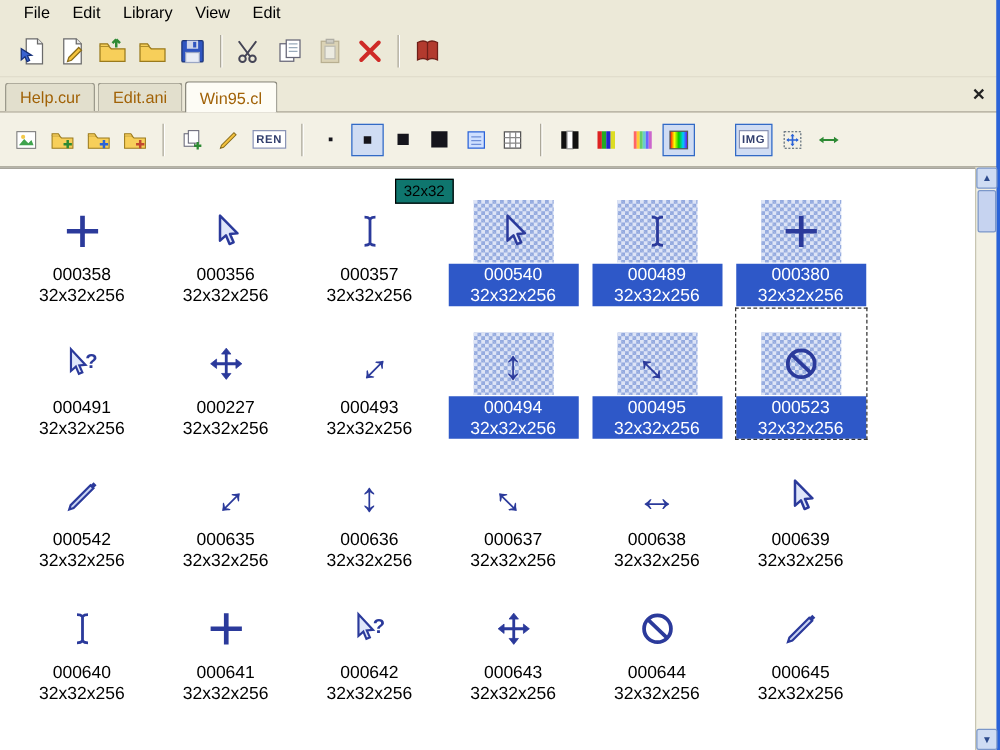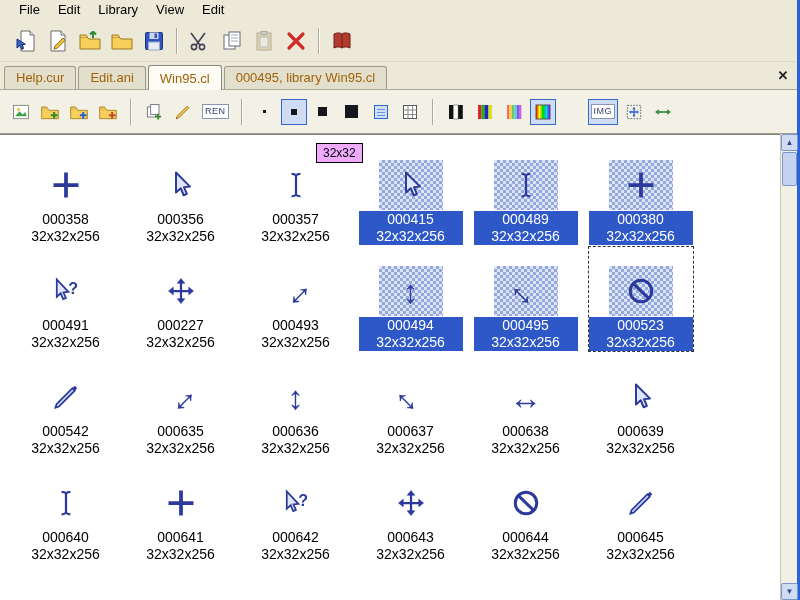--- a/index.html
+++ b/index.html
@@ -30,21 +30,21 @@
     font-size:13px;font-weight:bold;color:#222;background:transparent;border:none;cursor:default}
 
   
   .toolbar2{height:44px;display:flex;align-items:center;gap:3px;padding-left:8px;background:#f3f1e5;
     border-bottom:1px solid #9e9c8e}
   .toolbar2 .tbtn{min-width:26px;height:26px;display:flex;align-items:center;justify-content:center;
     background:transparent;border:1px solid transparent;padding:0 2px}
   .toolbar2 .tbtn svg{width:20px;height:20px}
   .tbtn.pressed{border:1px solid #316ac5;background:#cfdcf3}
   .icw{display:flex;align-items:center;justify-content:center}
-  .txtic{font-size:9px;font-weight:normal;letter-spacing:.5px;color:#33406e;border:1px solid #8a94b5;
+  .txtic{font-size:9px;font-weight:bold;letter-spacing:.5px;color:#33406e;border:1px solid #8a94b5;
     background:#fff;padding:1px 2px;line-height:1.2}
   .blk{display:inline-block;background:#15151c}
 
   
   .content{position:absolute;top:134px;left:0;right:20px;bottom:0;background:#fff;overflow:hidden;
     border-top:1px solid #8a887c}
   .grid{display:grid;grid-template-columns:repeat(6,115px);grid-auto-rows:106px;padding:6px 0 0 8px}
   .cell{width:104px;height:104px;margin:0 auto;display:flex;flex-direction:column;align-items:center;
     justify-content:flex-end;cursor:default}
   .iconbox{width:64px;height:50px;display:flex;align-items:center;justify-content:center;margin-bottom:1px}
@@ -55,21 +55,21 @@
   .labelwrap{width:100%;text-align:center;color:#000}
   .lid,.lsz{font-size:14px;line-height:17px;white-space:nowrap}
   .cell.selected .labelwrap{background:#2e58c8;color:#fff}
   .cell.selected .iconbox{
     background-image:linear-gradient(45deg,#93a9de 25%,transparent 25%,transparent 75%,#93a9de 75%),
       linear-gradient(45deg,#93a9de 25%,#dde4f6 25%,#dde4f6 75%,#93a9de 75%);
     background-size:6px 6px;background-position:0 0,3px 3px}
   .cell.focused{outline:1px dashed #333;outline-offset:0px}
 
   
-  .tooltip{position:absolute;left:316px;top:143px;background:#f0abfc;border:1px solid #000;
+  .tooltip{position:absolute;left:316px;top:143px;background:#0f766e;border:1px solid #000;
     font-size:12px;padding:2px 6px;z-index:20;color:#000}
 
   
   .win-edge{position:absolute;right:0;top:0;bottom:0;width:3px;background:#2a63d8}
   .scrollbar{position:absolute;right:3px;top:134px;bottom:0;width:17px;background:#f2f0e4;
     border-left:1px solid #c8c5b2;display:flex;flex-direction:column}
   .sbtn{height:17px;width:17px;background:#cfdcf3;border:1px solid #7b97c9;border-radius:2px;
     font-size:8px;color:#2c4a8c;display:flex;align-items:center;justify-content:center;padding:0}
   .sthumb{height:34px;width:15px;margin:1px auto 0;background:#c6d3f0;border:1px solid #7b97c9;border-radius:2px}
   .strack{flex:1}
@@ -176,21 +176,20 @@
             <path d="M12 5v14" stroke="#6e1f18"></path>
           </svg>
         </span>
       </button>
     </div>
 
   <div class="tabbar">
     <div class="tab">Help.cur</div>
       <div class="tab">Edit.ani</div>
       <div class="tab active">Win95.cl</div>
-      <div class="tab">000495, library Win95.cl</div>
       <button class="tab-close">
       <span>✕</span>
     </button>
   </div>
 
   <div class="toolbar2">
       <button class="tbtn">
         <span class="icw">
           <svg viewBox="0 0 24 24">
             <rect x="3" y="4" width="18" height="16" fill="#fff" stroke="#777"></rect>
@@ -390,21 +389,21 @@
             <div class="lsz">32x32x256</div>
           </div>
         </div>
         <div class="cell selected">
           <div class="iconbox">
             <svg viewBox="0 0 24 24">
               <path d="M8 2v16l3.8-3.4 2.3 5.6 2.6-1.1-2.3-5.4 4.8-.4z" fill="#dfe6fa" stroke="#2b3a9b" stroke-width="1.6" stroke-linejoin="round"></path>
             </svg>
           </div>
           <div class="labelwrap">
-            <div class="lid">000415</div>
+            <div class="lid">000540</div>
             <div class="lsz">32x32x256</div>
           </div>
         </div>
         <div class="cell selected">
           <div class="iconbox">
             <svg viewBox="0 0 24 24" fill="none" stroke="#2b3a9b" stroke-width="1.8">
               <path d="M8.5 3c2 0 2.8.5 3.5 1.2C12.7 3.5 13.5 3 15.5 3M12 4.2v15.6M8.5 21c2 0 2.8-.5 3.5-1.2.7.7 1.5 1.2 3.5 1.2"></path>
             </svg>
           </div>
           <div class="labelwrap">

